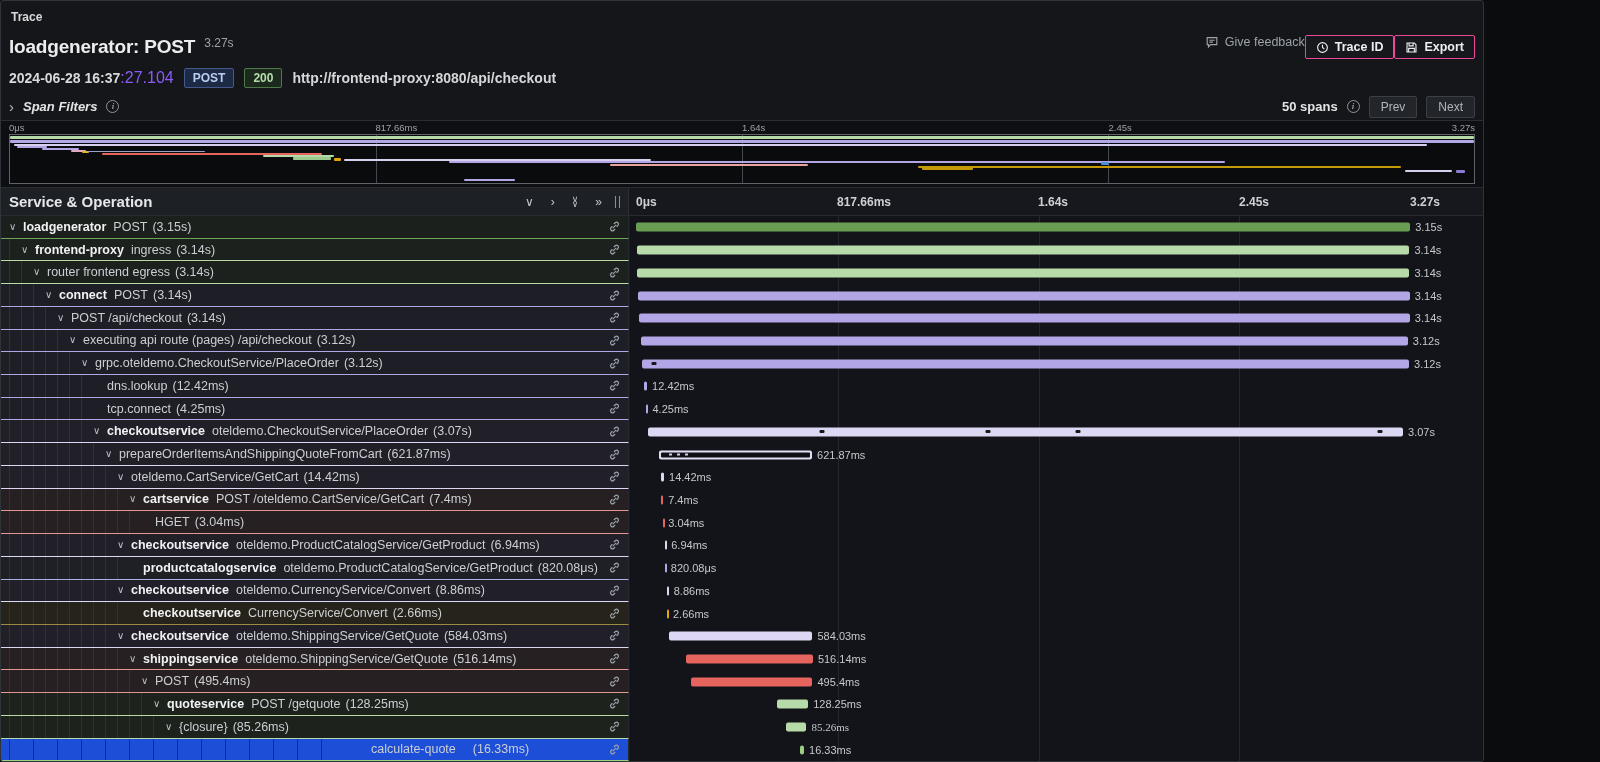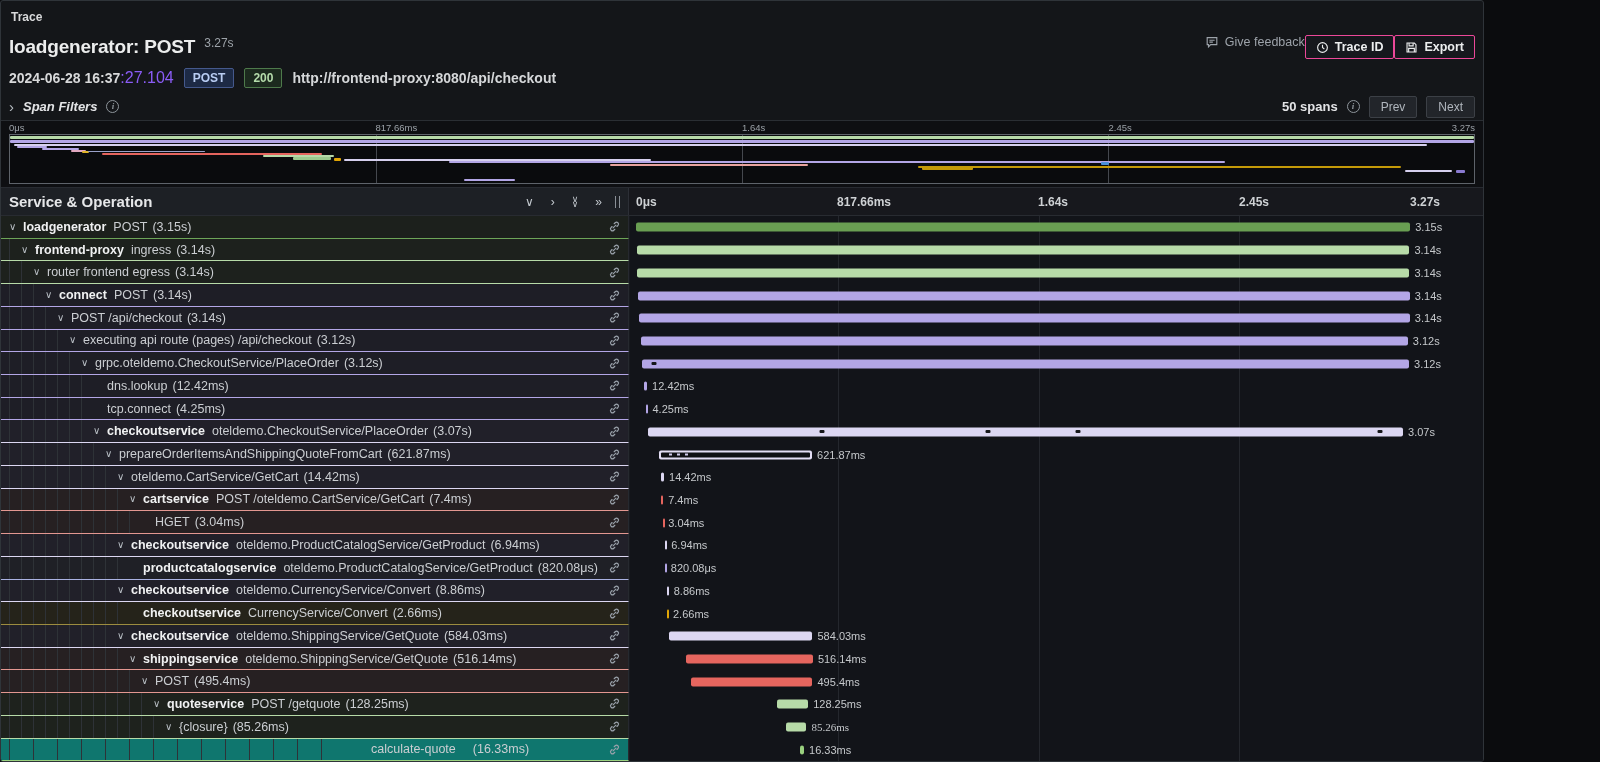--- a/index.html
+++ b/index.html
@@ -906,21 +906,21 @@
       </span>
     </div>
     <div class="cell-right">
       <div class="track">
         <div class="bar" style="left: 18.6%; width: 2.6%; background: rgb(183, 219, 168);"></div>
         <span class="bar-label" style="left: calc(21.2%); font-family: Liberation Serif, serif;">85.26ms</span>
       </div>
     </div>
   </div>
         <div class="row">
-    <div class="cell-left" style="background: #0f766e; border-bottom: 1px solid rgb(154, 209, 127); gap: 12px;">
+    <div class="cell-left" style="background: #1d4ed8; border-bottom: 1px solid rgb(154, 209, 127); gap: 12px;">
       <span class="ind"></span>
             <span class="ind"></span>
             <span class="ind"></span>
             <span class="ind"></span>
             <span class="ind"></span>
             <span class="ind"></span>
             <span class="ind"></span>
             <span class="ind"></span>
             <span class="ind"></span>
             <span class="ind"></span>

